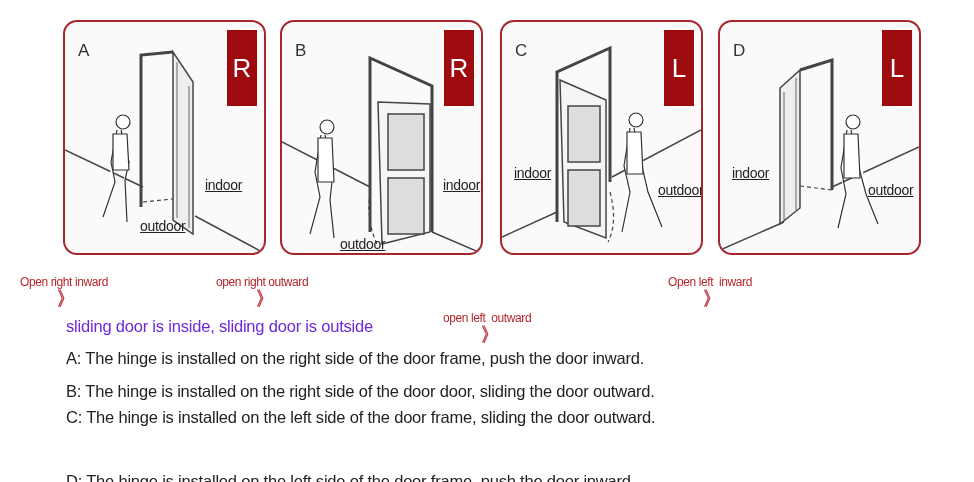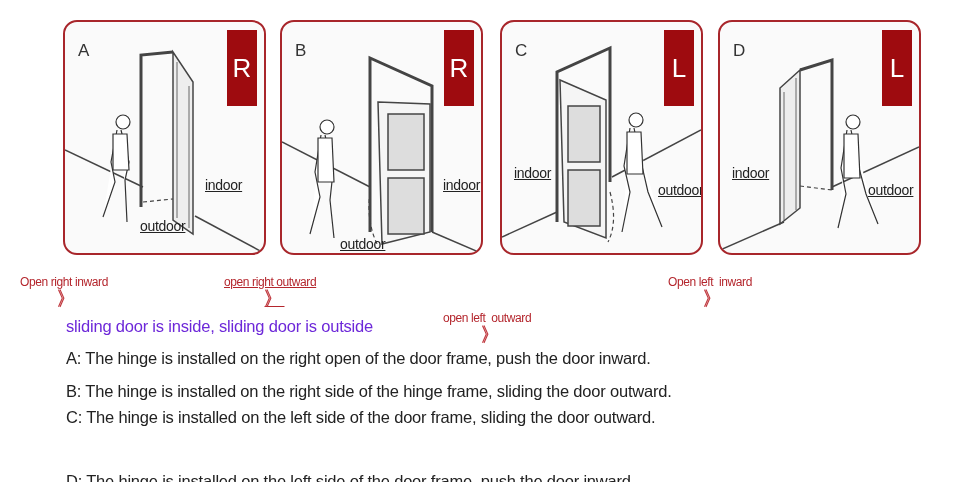--- a/index.html
+++ b/index.html
@@ -129,30 +129,30 @@
   <div class="letter">D</div>
   <div class="badge">L</div>
   <div class="lbl" style="left:12px; top:143px;">indoor</div>
   <div class="lbl" style="left:148px; top:160px;">outdoor</div>
 </div>
 
 <div class="caption" style="left:20px;">
   <span>Open right inward</span>
   <span class="chev">》</span>
 </div>
-<div class="caption" style="left:224px;text-decoration:underline;">
+<div class="caption" style="left:216px;">
   <span>open right outward</span>
   <span class="chev">》</span>
 </div>
 <div class="caption" style="left:443px; white-space:pre;">
   <span style="white-space:pre;margin-top:36px;">open left  outward</span>
   <span class="chev">》</span>
 </div>
 <div class="caption" style="left:668px;">
   <span style="white-space:pre;text-align:center;">Open left  inward</span>
   <span class="chev">》</span>
 </div>
 
 <div class="desc intro">sliding door is inside, sliding door is outside</div>
-<div class="desc line" style="top:349px;">A: The hinge is installed on the right open of the door frame, push the door inward.</div>
-<div class="desc line" style="top:382px;">B: The hinge is installed on the right side of the hinge frame, sliding the door outward.</div>
+<div class="desc line" style="top:349px;">A: The hinge is installed on the right side of the door frame, push the door inward.</div>
+<div class="desc line" style="top:382px;">B: The hinge is installed on the right side of the door door, sliding the door outward.</div>
 <div class="desc line" style="top:408px;">C: The hinge is installed on the left side of the door frame, sliding the door outward.</div>
 <div class="desc line" style="top:460px;margin-top:12px;">D: The hinge is installed on the left side of the door frame, push the door inward.</div>
 
 </body></html>

